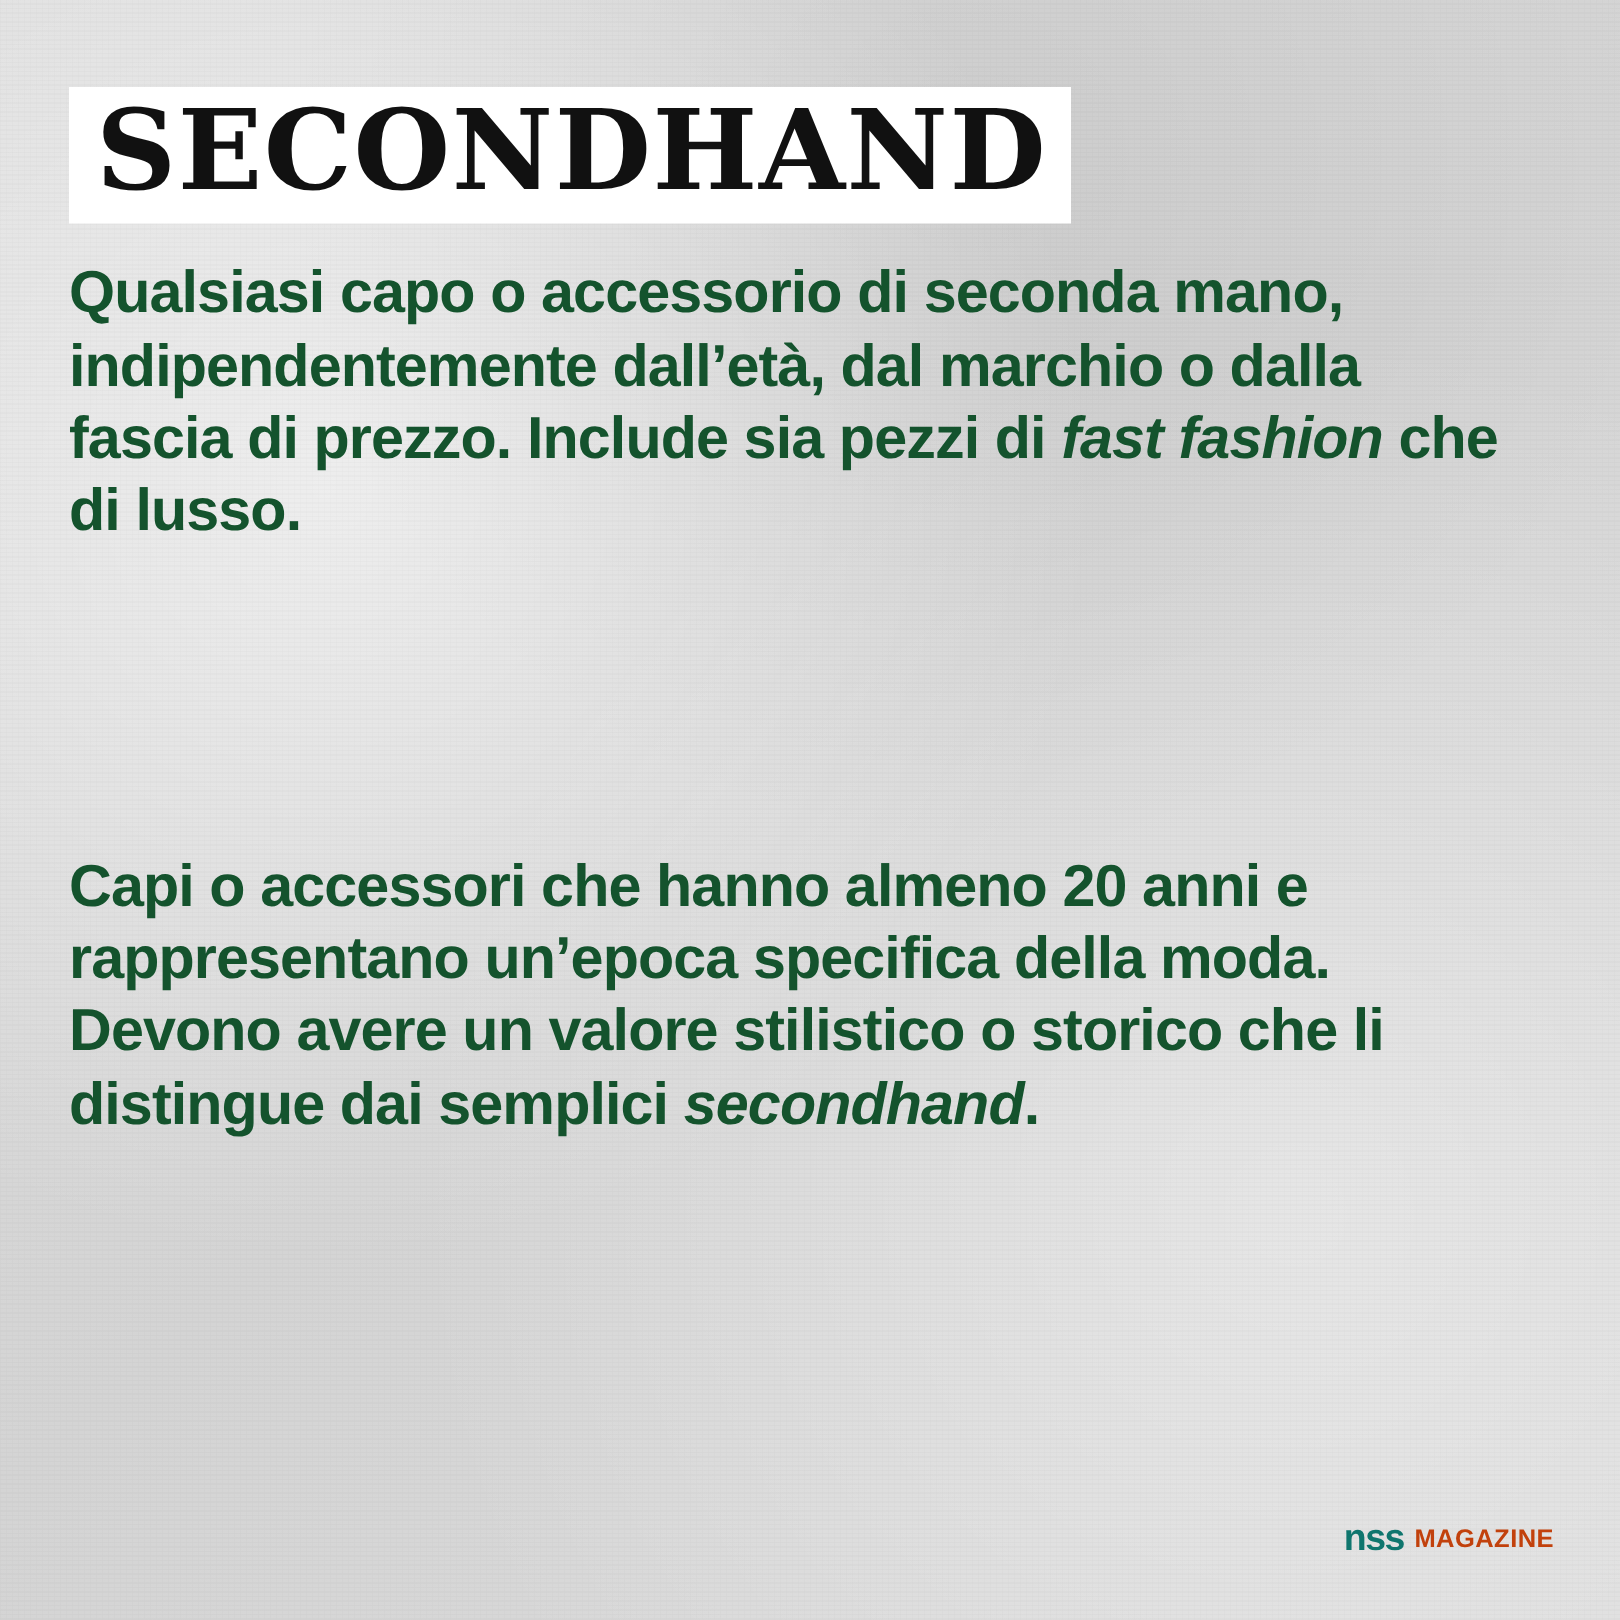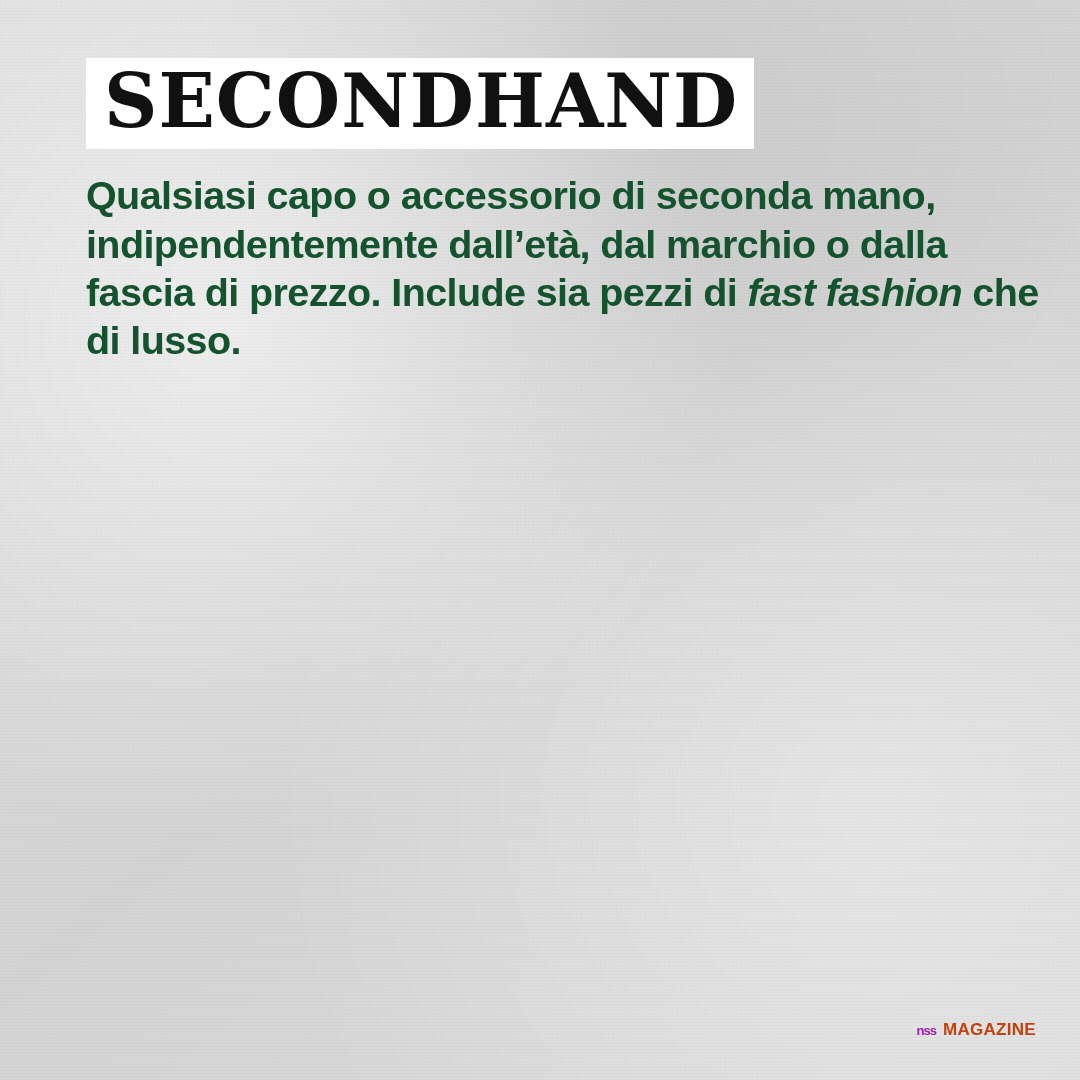--- a/index.html
+++ b/index.html
@@ -34,21 +34,20 @@
     mix-blend-mode: multiply;
     background-image:
       repeating-linear-gradient(0deg, rgba(0,0,0,0.035) 0px, rgba(0,0,0,0.035) 1px, rgba(255,255,255,0) 1px, rgba(255,255,255,0) 3px),
       repeating-linear-gradient(90deg, rgba(0,0,0,0.03) 0px, rgba(0,0,0,0.03) 1px, rgba(255,255,255,0) 1px, rgba(255,255,255,0) 4px);
     pointer-events: none;
   }
 
   .content {
     position: absolute;
     inset: 0;
-    margin-left: 40px;
   }
 
   .entry { position: absolute; left: 46px; }
   .entry-secondhand { top: 58px; }
   .entry-vintage { top: 545px; }
 
   .term-box {
     display: inline-block;
     background: #ffffff;
     padding: 6px 16px 10px 18px;
@@ -83,22 +82,22 @@
     position: absolute;
     right: 44px;
     bottom: 40px;
     display: flex;
     align-items: center;
     gap: 7px;
   }
   .brand-mark {
     font-family: "Liberation Sans", sans-serif;
     font-weight: 700;
-    font-size: 13px;
-    color: #a21caf;
+    font-size: 25px;
+    color: #0f766e;
     letter-spacing: -1px;
   }
   .brand-name {
     font-family: "Liberation Sans", sans-serif;
     font-weight: 700;
     font-size: 17px;
     letter-spacing: 0.3px;
     color: #c2410c;
   }
 </style>
@@ -113,20 +112,23 @@
   <div class="entry entry-secondhand">
     <div class="term-box">
       <span class="term-text">SECONDHAND</span>
     </div>
     <div class="definition">
       <span>Qualsiasi capo o accessorio di seconda mano, indipendentemente dall’età, dal marchio o dalla fascia di prezzo. Include sia pezzi di </span><em>fast fashion</em><span> che di lusso.</span>
     </div>
   </div>
 
   <div class="entry entry-vintage">
+    <div class="definition">
+      <span>Capi o accessori che hanno almeno 20 anni e rappresentano un’epoca specifica della moda. Devono avere un valore stilistico o storico che li distingue dai semplici </span><em>secondhand</em><span>.</span>
+    </div>
   </div>
 
   <div class="brand">
     <span class="brand-mark">nss</span>
     <span class="brand-name">MAGAZINE</span>
   </div>
 
 </div>
 
 </body></html>

